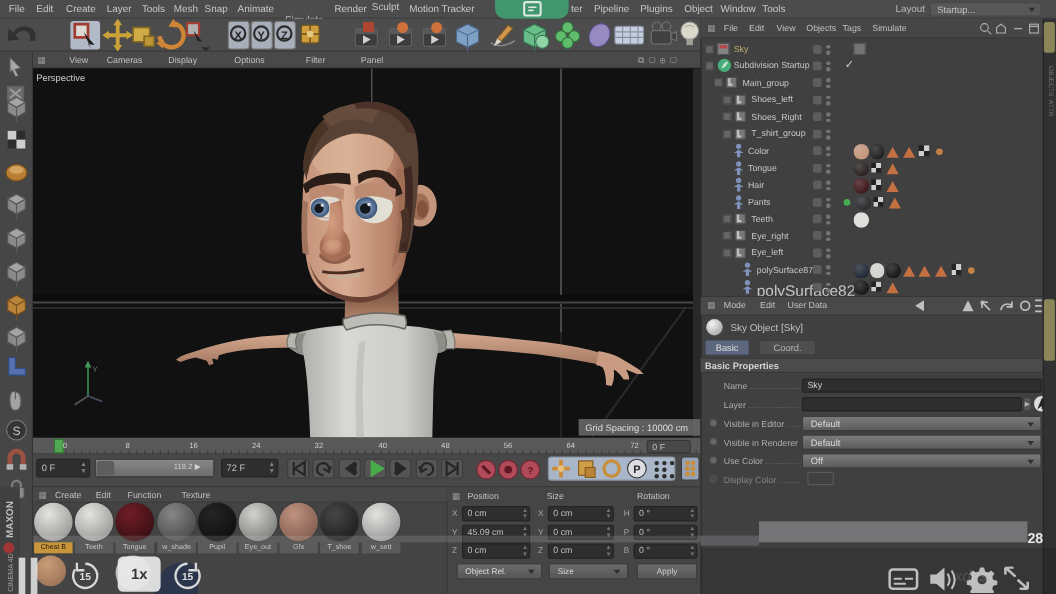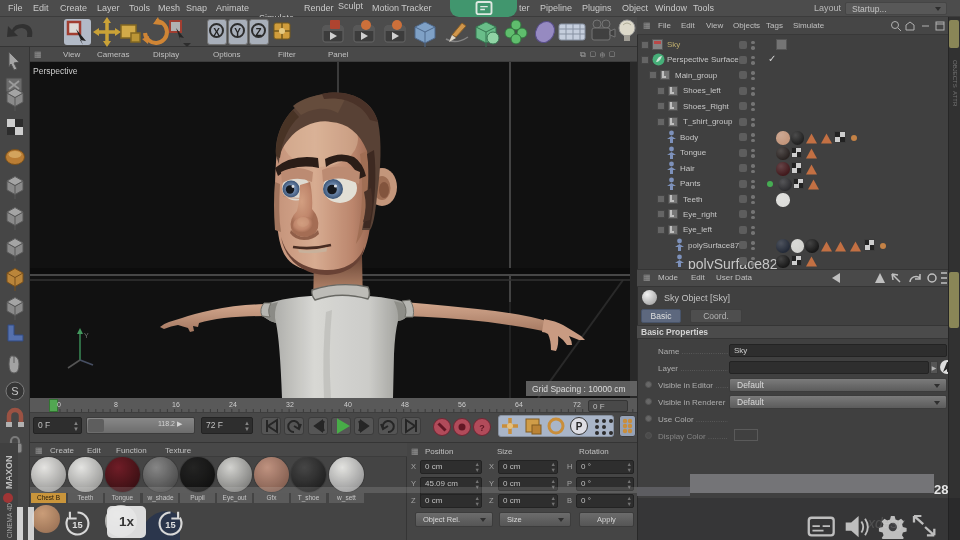--- a/index.html
+++ b/index.html
@@ -509,21 +509,21 @@
     <div class="ab" style="left:667px;top:40.0px;color:#c8b468;font-size:8px;white-space:nowrap">Sky</div>
 <div class="ab" style="left:739px;top:40.5px;width:8px;height:8px;background:#5e5e5e;border-radius:2px"></div>
 <div class="ab" style="left:751px;top:40.5px;width:3.5px;height:3.5px;background:#777;border-radius:50%"></div>
     <div class="ab" style="left:751px;top:46.0px;width:3.5px;height:3.5px;background:#777;border-radius:50%"></div>
 <div class="ab" style="left:776px;top:38.5px;width:11px;height:11px;background:#777;border:1px solid #555"></div>
 <div class="ab" style="left:640.5px;top:55.95px;width:8px;height:8px;background:#666;border:1px solid #444"></div>
 <svg class="ab" style="left:652px;top:52.95px" width="13" height="13" viewBox="0 0 13 13">
       <circle cx="6.5" cy="6.5" r="6" fill="#3cb878"></circle>
       <path d="M 4,9 Q 6,3 10,3 Q 8,9 4,9 Z" fill="#d8f0e0"></path>
     </svg>
-    <div class="ab" style="left:667px;top:55.45px;color:#d0d0d0;font-size:8px;white-space:nowrap">Perspective Surface</div>
+    <div class="ab" style="left:667px;top:55.45px;color:#d0d0d0;font-size:8px;white-space:nowrap">Subdivision Startup</div>
 <div class="ab" style="left:739px;top:55.95px;width:8px;height:8px;background:#5e5e5e;border-radius:2px"></div>
 <div class="ab" style="left:751px;top:55.95px;width:3.5px;height:3.5px;background:#777;border-radius:50%"></div>
     <div class="ab" style="left:751px;top:61.45px;width:3.5px;height:3.5px;background:#777;border-radius:50%"></div>
 <div class="ab" style="left:768px;top:52.95px;color:#ddd;font-size:10px">✓</div>
 
 <div class="ab" style="left:648.5px;top:71.4px;width:8px;height:8px;background:#666;border:1px solid #444"></div>
 <div class="ab" style="left:660px;top:70.4px;width:10px;height:10px;background:#7a7a7a;border:1px solid #505050;border-radius:1px"></div>
     <div class="ab" style="left:662px;top:71.4px;width:4px;height:7px;border-left:2px solid #c8c8c8;border-bottom:2px solid #c8c8c8"></div>
     <div class="ab" style="left:675px;top:70.9px;color:#d0d0d0;font-size:8px;white-space:nowrap">Main_group</div>
 <div class="ab" style="left:739px;top:71.4px;width:8px;height:8px;background:#5e5e5e;border-radius:2px"></div>
@@ -551,21 +551,21 @@
     <div class="ab" style="left:670px;top:117.75px;width:4px;height:7px;border-left:2px solid #c8c8c8;border-bottom:2px solid #c8c8c8"></div>
     <div class="ab" style="left:683px;top:117.25px;color:#d0d0d0;font-size:8px;white-space:nowrap">T_shirt_group</div>
 <div class="ab" style="left:739px;top:117.75px;width:8px;height:8px;background:#5e5e5e;border-radius:2px"></div>
 <div class="ab" style="left:751px;top:117.75px;width:3.5px;height:3.5px;background:#777;border-radius:50%"></div>
     <div class="ab" style="left:751px;top:123.25px;width:3.5px;height:3.5px;background:#777;border-radius:50%"></div>
 
 <svg class="ab" style="left:665px;top:130.2px" width="13" height="14" viewBox="0 0 13 14">
       <circle cx="6.5" cy="3" r="2.4" fill="#7e96c8"></circle>
       <path d="M 6.5,6 L 2,9 L 5,9 L 5,13 L 8,13 L 8,9 L 11,9 Z" fill="#7e96c8"></path>
     </svg>
-    <div class="ab" style="left:680px;top:132.7px;color:#d0d0d0;font-size:8px;white-space:nowrap">Body</div>
+    <div class="ab" style="left:680px;top:132.7px;color:#d0d0d0;font-size:8px;white-space:nowrap">Color</div>
 <div class="ab" style="left:739px;top:133.2px;width:8px;height:8px;background:#5e5e5e;border-radius:2px"></div>
 <div class="ab" style="left:751px;top:133.2px;width:3.5px;height:3.5px;background:#777;border-radius:50%"></div>
     <div class="ab" style="left:751px;top:138.7px;width:3.5px;height:3.5px;background:#777;border-radius:50%"></div>
 <div class="sph" style="left:776px;top:131.2px;width:13.5px;height:13.5px;background:radial-gradient(circle at 35% 30%,#fff3,#d09a7a 70%),#d09a7a"></div>
     <div class="sph" style="left:790.6px;top:131.2px;width:13.5px;height:13.5px;background:radial-gradient(circle at 35% 30%,#fff3,#1e1e1e 70%),#1e1e1e"></div>
     <svg class="ab" style="left:805.2px;top:131.7px" width="13" height="13">
       <path d="M 6.5,1.5 L 12,11.5 L 1,11.5 Z" fill="#d4703a"></path>
     </svg>
     <svg class="ab" style="left:819.8000000000001px;top:131.7px" width="13" height="13">
       <path d="M 6.5,1.5 L 12,11.5 L 1,11.5 Z" fill="#d4703a"></path>
@@ -704,20 +704,21 @@
 
 <div class="fld" style="left:729px;top:344px;width:218px;height:13px;line-height:11px;color:#d8d8d8">Sky</div>
 <div class="fld" style="left:729px;top:361px;width:200px;height:13px"></div>
 <div class="ab" style="left:930px;top:361px;width:8px;height:13px;background:#555;border:1px solid #3a3a3a;color:#bbb;font-size:6px;line-height:12px;text-align:center">▶</div>
 <div class="sph" style="left:940px;top:360px;width:14px;height:14px;background:#e8e8e8"></div>
 <svg class="ab" style="left:940px;top:360px" width="14" height="14" viewBox="0 0 14 14">
       <path d="M 7,2 A 5,5 0 0 1 7,12 L 7,9 L 3,12 L 7,2 Z" fill="#222"></path>
     </svg>
 <div class="dd" style="left:729px;top:378px;width:218px;height:14px">Default</div>
 <div class="dd" style="left:729px;top:395px;width:218px;height:14px">Default</div>
+<div class="dd" style="left:729px;top:412px;width:218px;height:14px">Off</div>
 <div class="ab" style="left:734px;top:429px;width:24px;height:12px;background:#3e3e3e;border:1px solid #5a5a5a"></div>
 
 <div class="ab" style="left:948px;top:17px;width:12px;height:523px;background:#2e2e2e;border-left:1px solid #222"></div>
 <div class="ab" style="left:949px;top:20px;width:10px;height:28px;background:#8f8a52;border-radius:2px"></div>
 <div class="ab" style="left:949px;top:272px;width:10px;height:56px;background:#8f8a52;border-radius:2px"></div>
 <div class="ab" style="left:950px;top:60px;width:8px;height:150px;writing-mode:vertical-rl;color:#777;font-size:6px;overflow:hidden">OBJECTS&nbsp;&nbsp;ATTR</div>
 
 <div class="ab" style="left:637px;top:498px;width:323px;height:42px;background:rgba(18,18,24,0.22)"></div>
 <div class="ab" style="left:450px;top:0;width:67px;height:17px;background:#389e6e;border-radius:0 0 9px 9px"></div>
 <svg class="ab" style="left:472px;top:1px" width="24" height="15" viewBox="0 0 24 16">

